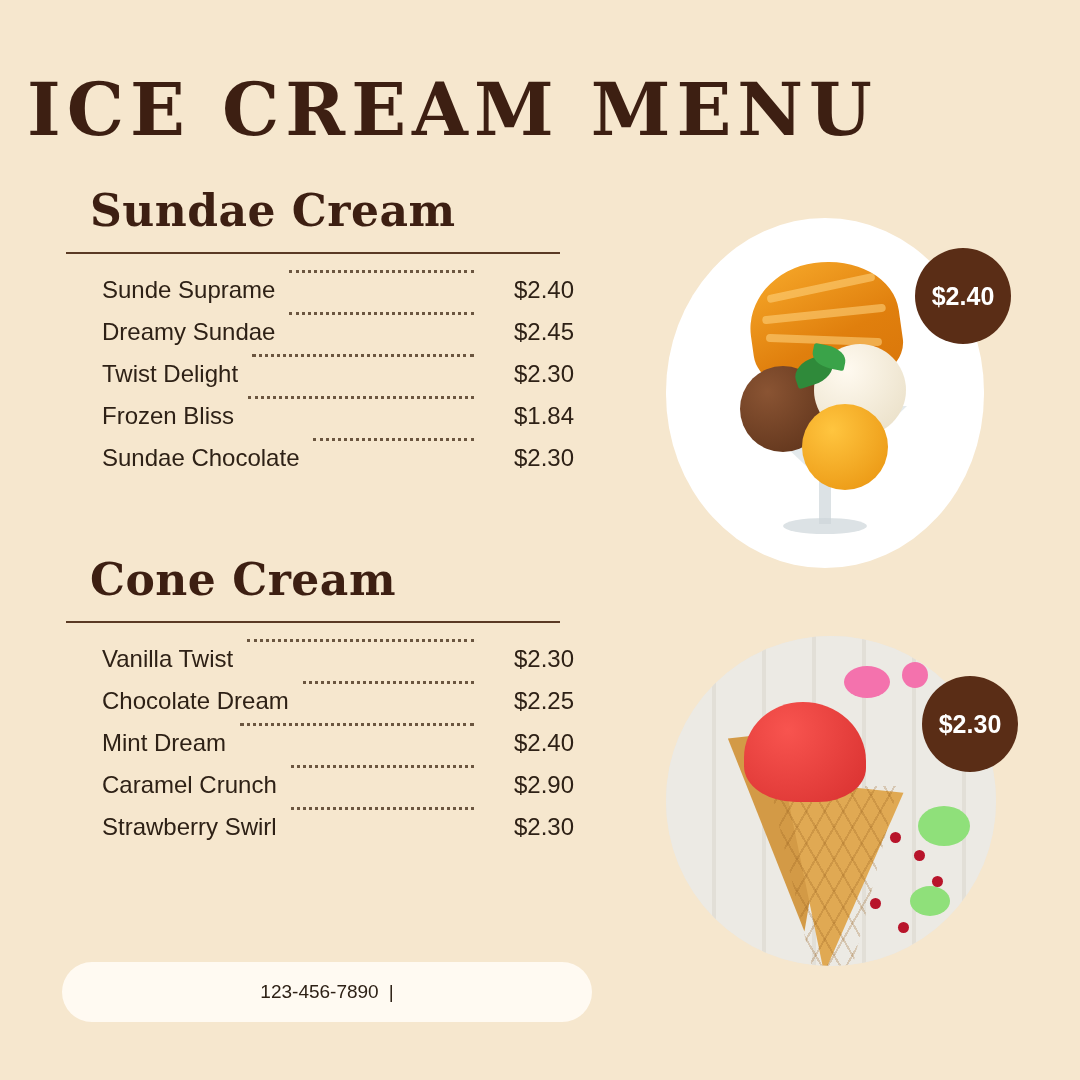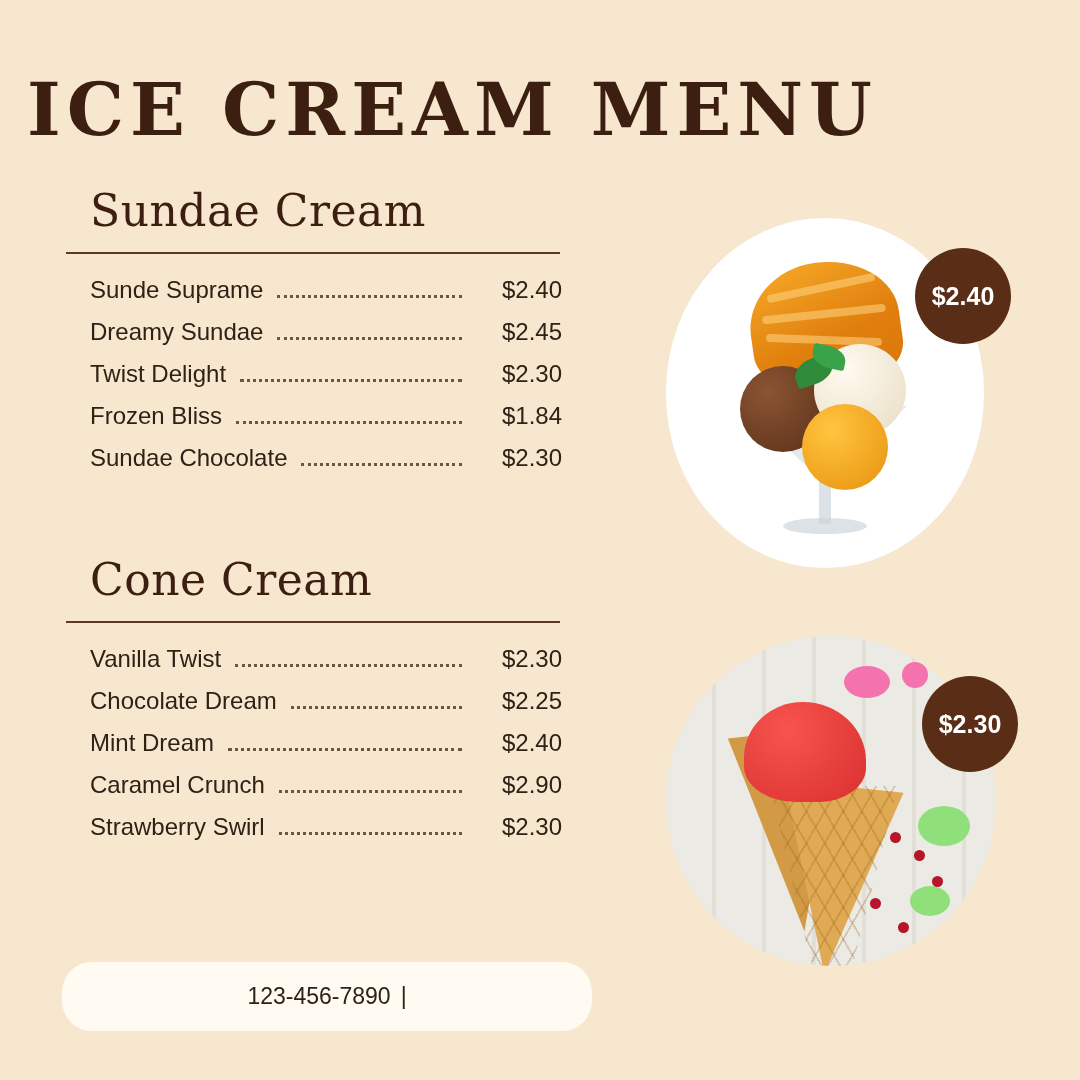--- a/index.html
+++ b/index.html
@@ -46,38 +46,38 @@
 
   .section {
     margin-bottom: 10px;
   }
   .section + .section {
     margin-top: 82px;
   }
 
   .section-title {
     font-family: "DejaVu Serif", "Liberation Serif", serif;
-    font-weight: 400;
+    font-weight: 700;
     font-size: 44px;
     color: #3d1f12;
     margin: 0 0 16px 24px;
     letter-spacing: 0.5px;
   }
 
   .divider {
     height: 2px;
     background: #5a3a24;
     width: 494px;
     margin: 0 0 22px 0;
   }
 
   .item-row {
     display: flex;
-    align-items: flex-end;
-    margin: 0 0 14px 24px;
+    align-items: flex-start;
+    margin: 0 0 14px 36px;
     width: 472px;
   }
   .item-name {
     font-size: 24px;
     color: #2e2116;
     white-space: nowrap;
   }
   .dots {
     flex: 1 1 auto;
     margin: 0 14px 0 14px;
@@ -293,28 +293,28 @@
   }
   .badge-1 { left: 915px; top: 248px; }
   .badge-2 { left: 922px; top: 676px; }
 
   
   .footer {
     position: absolute;
     left: 62px;
     top: 962px;
     width: 530px;
-    height: 69px;
+    height: 60px;
     background: #fffaf2;
     border-radius: 30px;
     display: flex;
     align-items: center;
     justify-content: center;
     gap: 10px;
-    font-size: 23px;
+    font-size: 19px;
     color: #2e2116;
   }
   .footer .sep { color: #2e2116; }
 </style>
 </head>
 <body>
 
 <div class="page">
 
   <div class="title">ICE CREAM MENU</div>

